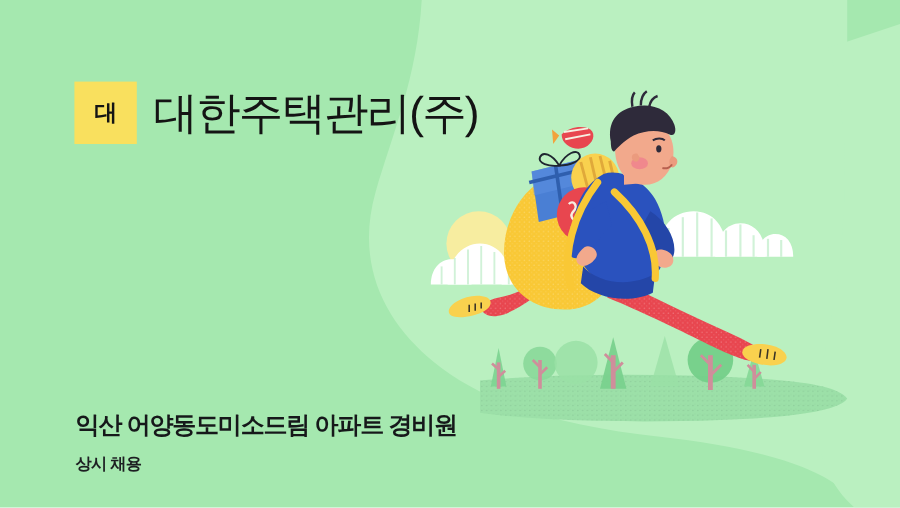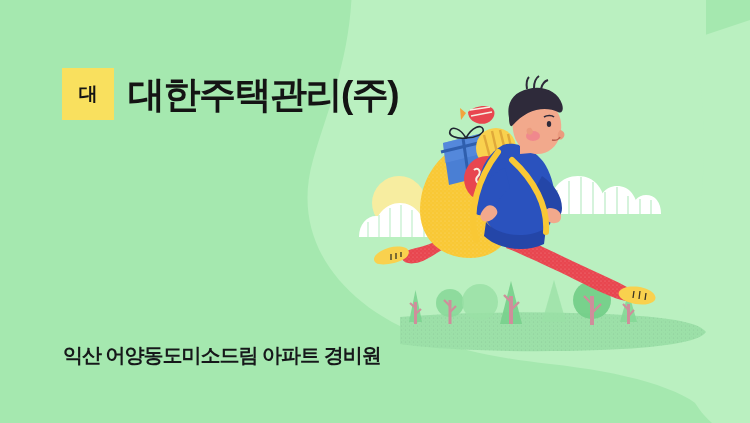--- a/index.html
+++ b/index.html
@@ -46,21 +46,21 @@
     align-items: center;
     justify-content: center;
     font-size: 19px;
     font-weight: 700;
     color: #141414;
     letter-spacing: -0.5px;
     flex: none;
   }
   .company-name {
     font-size: 37px;
-    font-weight: 700;
+    font-weight: 400;
     color: #141414;
     letter-spacing: -1.5px;
     line-height: 1;
     white-space: nowrap;
   }
 
   
   .job-block {
     position: absolute;
     left: 63px;
@@ -358,15 +358,16 @@
     </g>
   </svg>
 
   <div class="header-row">
     <div class="company-badge">대</div>
     <div class="company-name">대한주택관리(주)</div>
   </div>
 
   <div class="job-block">
     <h2 class="job-title">익산 어양동도미소드림 아파트 경비원</h2>
+    <p class="job-sub">상시 채용</p>
   </div>
 
 </div>
 
 </body></html>

